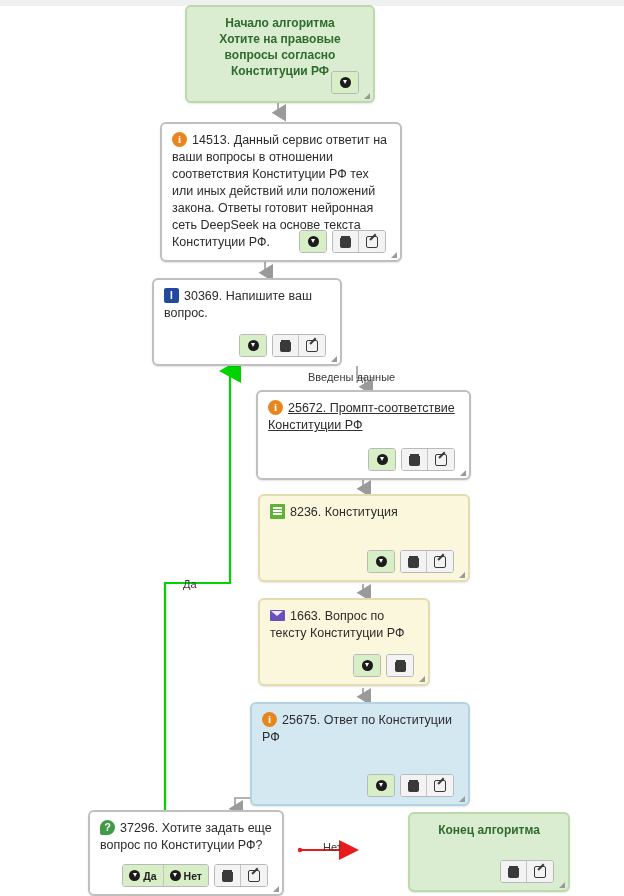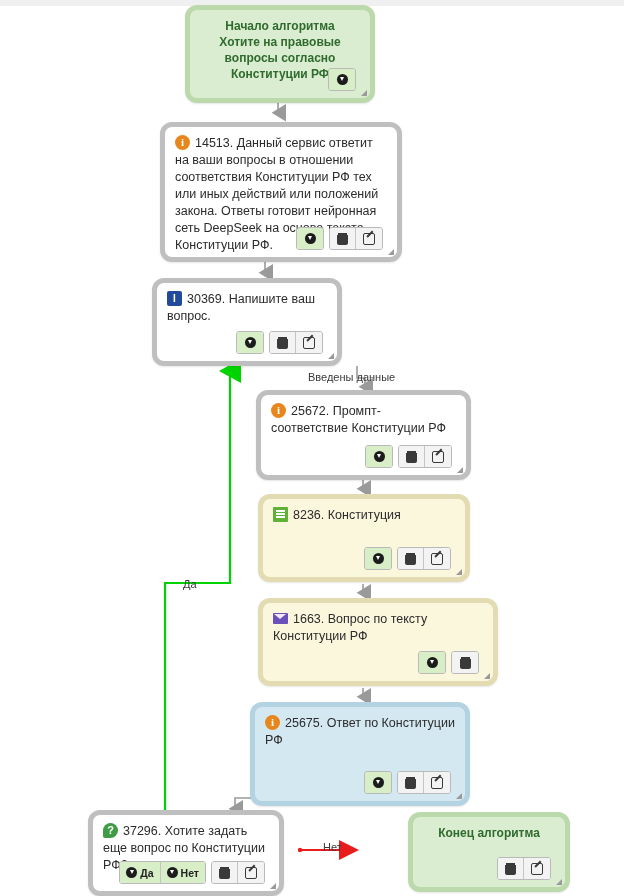--- a/index.html
+++ b/index.html
@@ -17,21 +17,21 @@
 
   .wire-label{
     position:absolute;font-size:11px;color:#3a3a3a;
     font-family:"Liberation Sans","DejaVu Sans",sans-serif;
     white-space:nowrap;background:transparent;
   }
 
   
   .node{
     position:absolute;box-sizing:border-box;
-    border:5px solid #6d28d9;border-radius:12px;
+    border:2px solid #6d28d9;border-radius:6px;
     background:#ffffff;
     box-shadow:0 1px 2px rgba(0,0,0,.10);
     padding:8px 10px 14px 10px;
   }
   .node.green{background:#dbedd0;border-color:#bcd9ac;}
   .node.cream{background:#fbf7dd;border-color:#e3dbb2;}
   .node.blue{background:#d4e8f2;border-color:#b4d3e2;}
   .node.plain{background:#ffffff;border-color:#bfbfbf;}
 
   .node .centered{text-align:center;color:#2f6b2f;font-weight:bold;font-size:12px;line-height:16px;}
@@ -199,21 +199,21 @@
             <span class="trash"></span>
           </div>
         <div class="tbtn">
             <span class="pencil"></span>
           </div>
       </div>
     </div>
     <div class="resizer"></div>
   </div>
 
-  <div class="node plain" style="left:256px;top:390px;width:215px;height:90px;">
+  <div class="node plain" style="left:256px;top:390px;width:215px;height:90px;text-decoration:underline;">
     <div class="body"><span class="ico info"></span><span>25672. Промпт-соответствие Конституции РФ</span></div>
     <div class="tools">
       <div class="tgrp">
         <div class="tbtn go">
             <span class="gdot"></span>
           </div>
       </div>
       <div class="tgrp">
         <div class="tbtn">
             <span class="trash"></span>
@@ -239,21 +239,21 @@
             <span class="trash"></span>
           </div>
         <div class="tbtn">
             <span class="pencil"></span>
           </div>
       </div>
     </div>
     <div class="resizer"></div>
   </div>
 
-  <div class="node cream" style="left:258px;top:598px;width:240px;height:88px;">
+  <div class="node cream" style="left:258px;top:598px;width:172px;height:88px;">
     <div class="body"><span class="ico mail"></span><span>1663. Вопрос по тексту Конституции РФ</span></div>
     <div class="tools">
       <div class="tgrp">
         <div class="tbtn go">
             <span class="gdot"></span>
           </div>
       </div>
       <div class="tgrp">
         <div class="tbtn">
             <span class="trash"></span>

